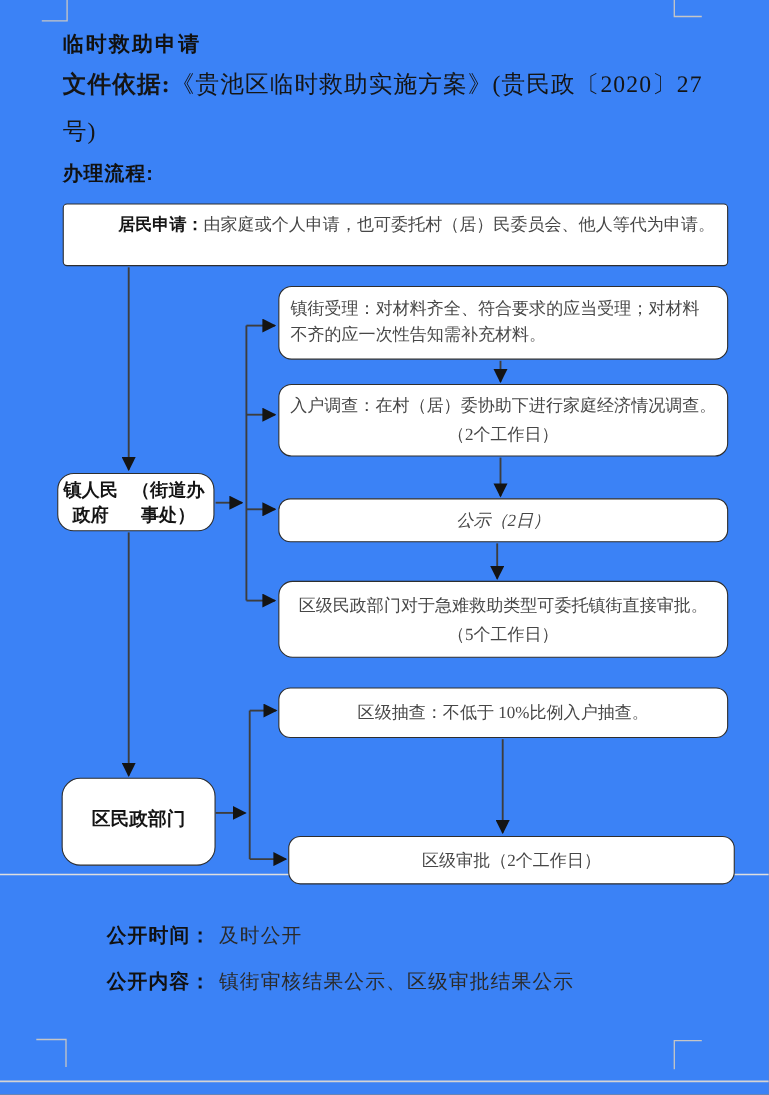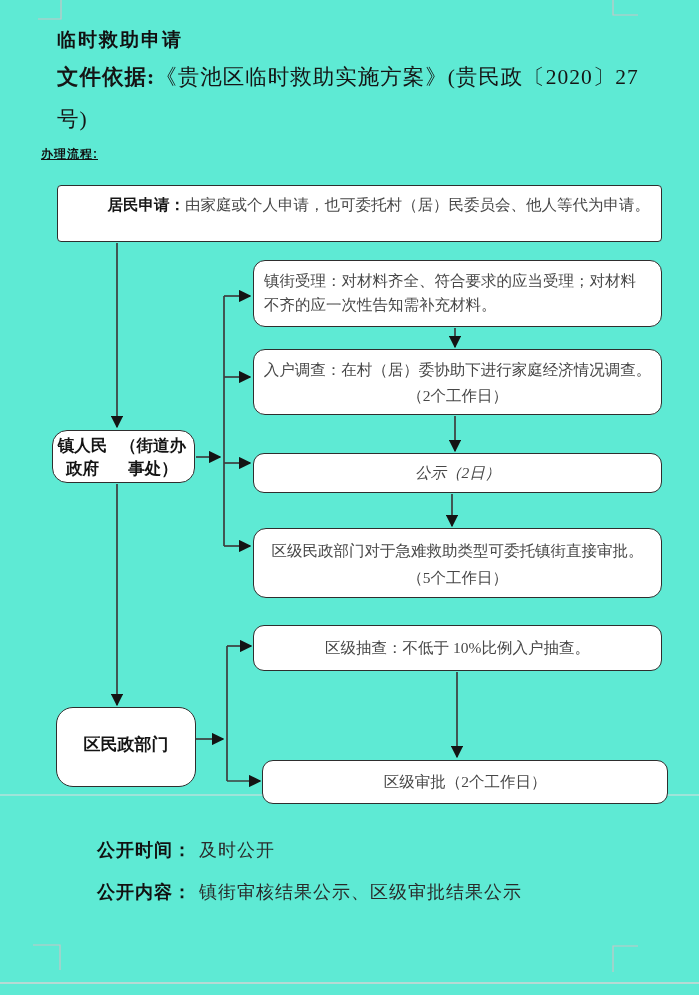--- a/index.html
+++ b/index.html
@@ -1,29 +1,29 @@
 <!DOCTYPE html>
 <html><head>
 <meta charset="utf-8">
 <style>
   html,body{margin:0;padding:0;background:#888;}
   .page{
-    position:relative;width:699px;height:995px;background:#5eead4;
+    position:relative;width:699px;height:995px;background:#3b82f6;
     font-family:"Liberation Serif","DejaVu Serif",serif;color:#1c1c1c;
     overflow:hidden;margin:0 auto;
   }
   .abs{position:absolute;}
   
   .doc-title{left:57px;top:27px;font-family:"Liberation Sans","DejaVu Sans",sans-serif;
     font-weight:bold;font-size:19px;letter-spacing:2px;color:#111;}
   .basis{left:57px;top:56px;width:610px;font-size:21.5px;line-height:42px;
     color:#151515;letter-spacing:1px;}
   .basis .lbl{font-weight:bold;font-family:"Liberation Serif",serif;}
-  .process-lbl{left:41px;top:146px;font-family:"Liberation Sans","DejaVu Sans",sans-serif;
-    font-weight:bold;font-size:12px;letter-spacing:1px;color:#111;text-decoration:underline;}
+  .process-lbl{left:57px;top:146px;font-family:"Liberation Sans","DejaVu Sans",sans-serif;
+    font-weight:bold;font-size:18px;letter-spacing:1px;color:#111;}
   
   .node{
     position:absolute;background:#fff;border:1.6px solid #2e2e2e;border-radius:10px;
     box-sizing:border-box;font-size:15.5px;color:#474747;z-index:2;
   }
   .node .b{font-weight:bold;color:#161616;}
   .n1{left:57px;top:185px;width:605px;height:57px;padding:7px 11px;border-radius:4px;line-height:23px;text-align:right;}
   .n2{left:253px;top:260px;width:409px;height:67px;padding:8px 10px;line-height:24px;border-radius:12px;}
   .n3{left:253px;top:349px;width:409px;height:66px;padding:7px 8px;line-height:26px;text-align:center;border-radius:12px;}
   .n4{left:253px;top:453px;width:409px;height:40px;display:flex;align-items:center;justify-content:center;border-radius:11px;font-style:italic;}

